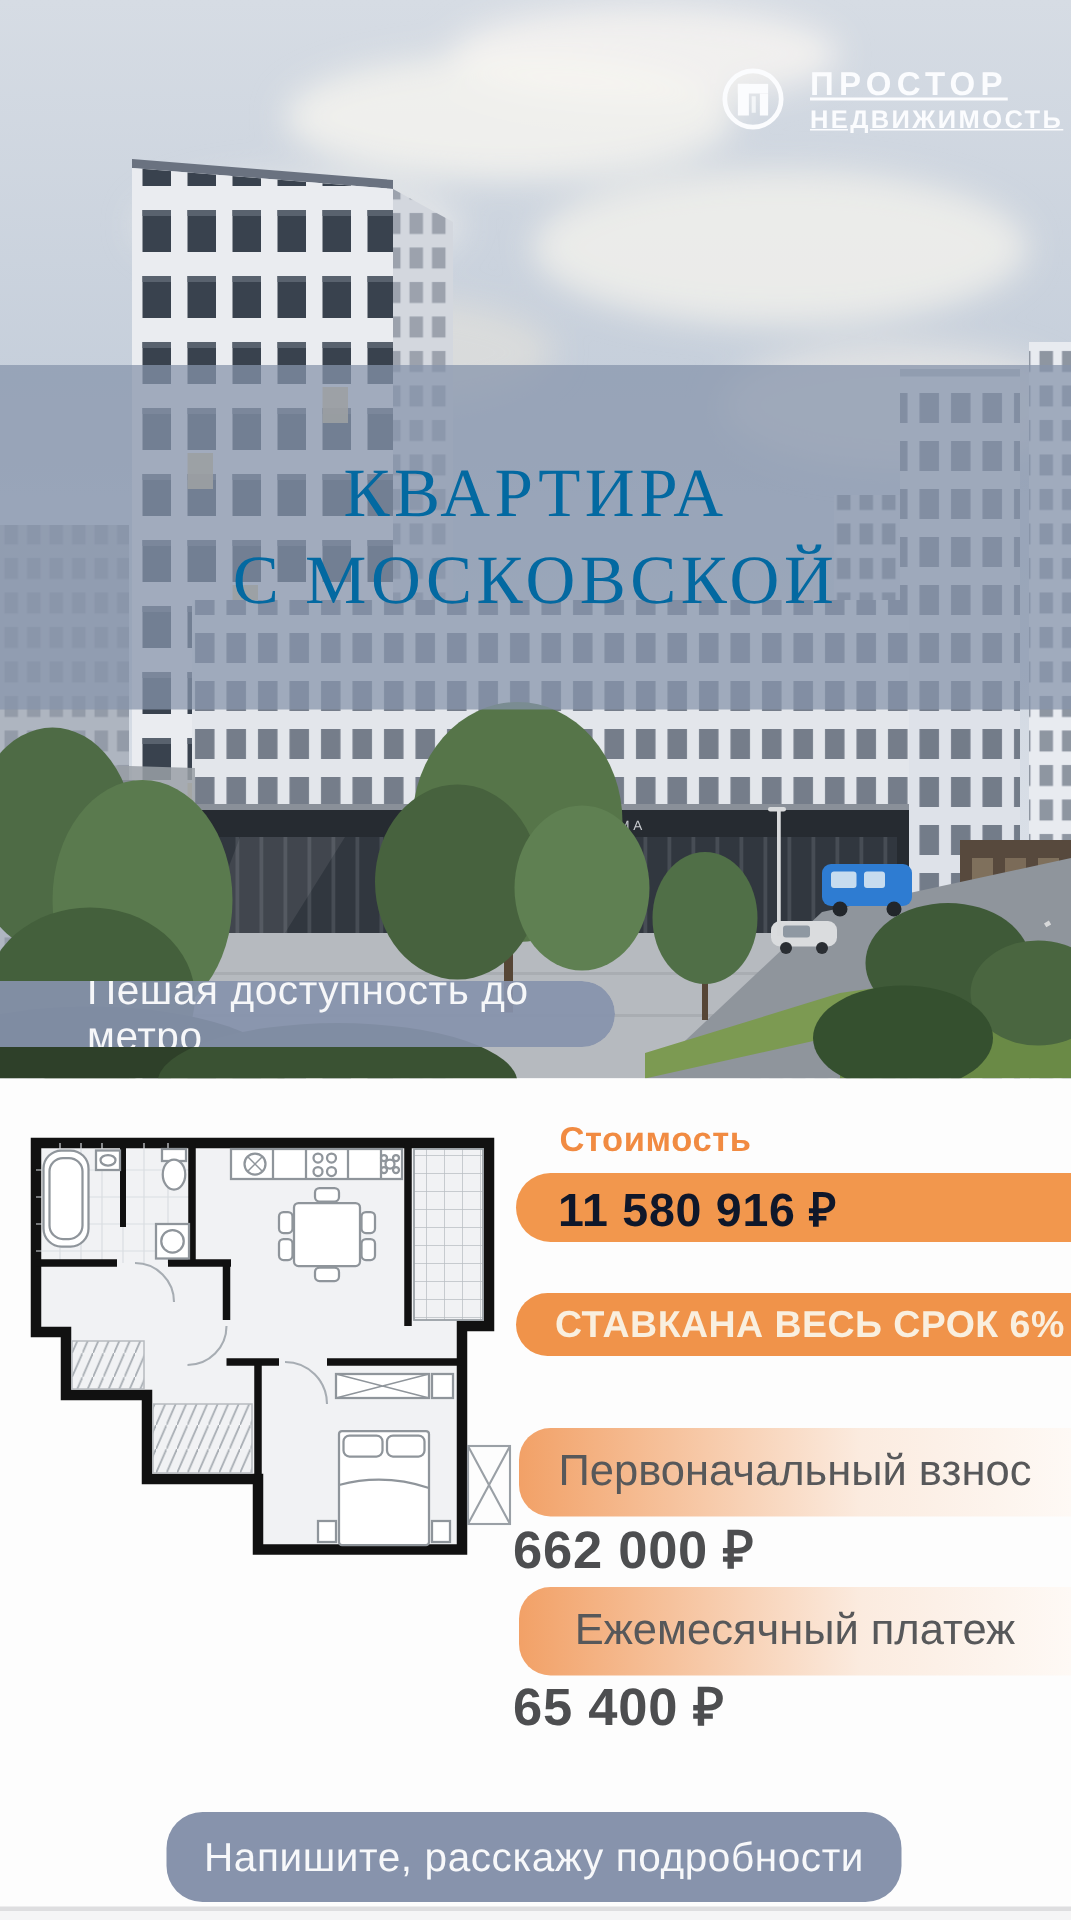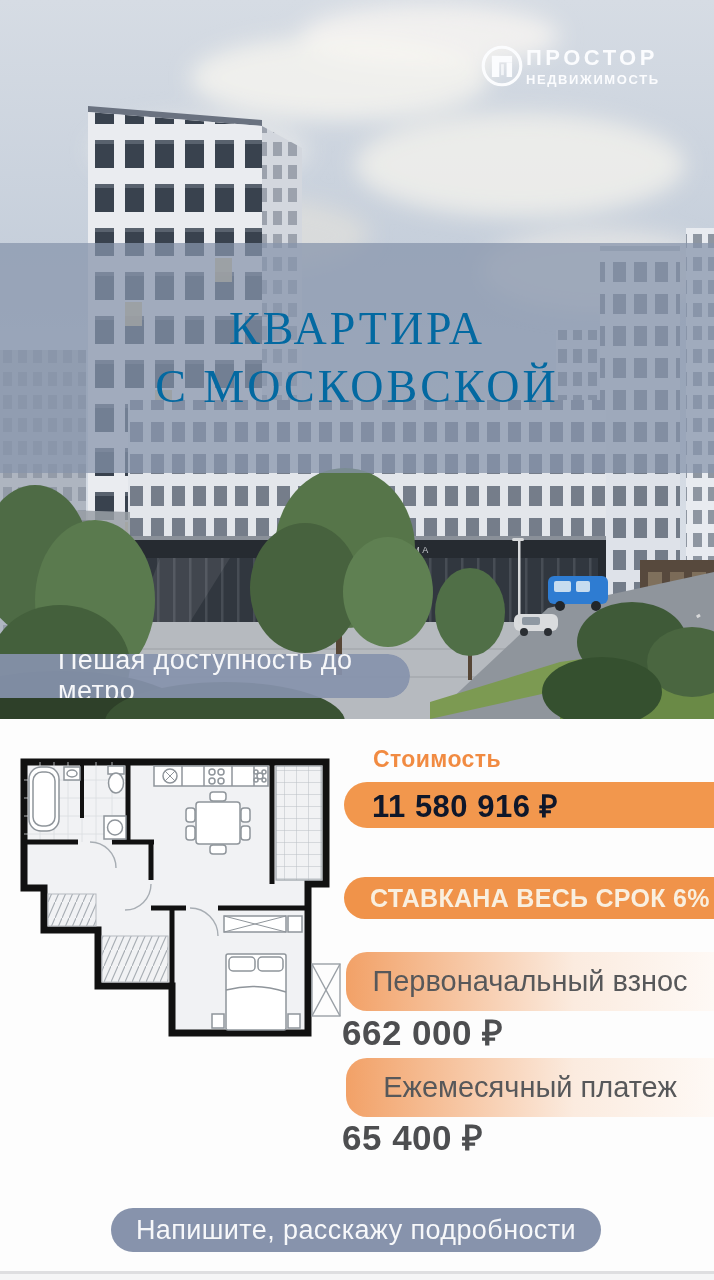--- a/index.html
+++ b/index.html
@@ -5,24 +5,24 @@
   html,body{margin:0;padding:0;background:#ffffff;}
   .page{position:relative;width:714px;height:1280px;overflow:hidden;background:#FDFDFD;
         font-family:"Liberation Sans",sans-serif;}
   svg{display:block}
 
   
   .hero{position:absolute;left:0;top:0;width:714px;height:719px;}
   .hero-photo{position:absolute;left:0;top:0;width:714px;height:719px;}
 
   
-  .logo{position:absolute;top:44px;left:480px;display:flex;align-items:center;gap:2px;color:#FBFCFE;}
+  .logo{position:absolute;top:44px;left:480px;display:flex;align-items:center;gap:16px;color:#FBFCFE;text-decoration:underline;}
   .logo-texts{display:flex;flex-direction:column;line-height:1;}
   .logo-title{font-size:22px;font-weight:700;letter-spacing:3.5px;}
-  .logo-sub{font-size:13px;font-weight:700;letter-spacing:1.6px;margin-top:4px;}
+  .logo-sub{font-size:17px;font-weight:700;letter-spacing:1.6px;margin-top:4px;}
 
   
   .overlay-band{position:absolute;left:0;top:243px;width:714px;height:230px;
     display:flex;flex-direction:column;align-items:center;justify-content:center;}
   .overlay-band::before{content:"";position:absolute;inset:0;background:var(--overlay-blue,#8794AB);opacity:.74;}
   .hero-title{position:relative;z-index:1;text-align:center;color:#0369a1;
     font-family:"Liberation Serif","DejaVu Serif",serif;font-weight:400;
     font-size:46px;line-height:58px;letter-spacing:3px;}
 
   
@@ -39,36 +39,36 @@
 
   
   .sheet{position:absolute;left:0;top:719px;width:714px;height:561px;background:#FDFDFD;}
   .floorplan{position:absolute;left:20px;top:39px;width:325px;height:287px;}
 
   .price-heading{position:absolute;left:373px;top:27px;font-size:23px;font-weight:700;
     color:var(--heading-orange,#F18B42);letter-spacing:.4px;}
   .price-pill{position:absolute;left:344px;top:63px;width:370px;height:46px;border-radius:23px 0 0 23px;
     background:var(--pill-orange,#F2974D);display:flex;align-items:center;padding-left:28px;box-sizing:border-box;
     color:#0f172a;font-size:31px;font-weight:700;letter-spacing:.5px;}
-  .rate-pill{position:absolute;left:344px;top:158px;width:370px;height:42px;border-radius:21px 0 0 21px;
+  .rate-pill{position:absolute;left:344px;top:143px;width:370px;height:42px;border-radius:21px 0 0 21px;
     background:var(--rate-orange,#F0934A);display:flex;align-items:center;padding-left:26px;box-sizing:border-box;
     color:#F9EFDF;font-size:25px;font-weight:700;letter-spacing:.3px;white-space:nowrap;}
 
   .grad-pill{position:absolute;left:346px;width:368px;height:59px;border-radius:21px 0 0 21px;
     background:linear-gradient(90deg,var(--grad-start,#F2A167) 0%,#FBEBDF 62%,#FEF9F5 100%);
     display:flex;align-items:center;justify-content:center;
     color:var(--label-gray,#57585A);font-size:29px;font-weight:400;white-space:nowrap;}
   .grad-pill.p1{top:233px;}
   .grad-pill.p2{top:339px;}
   .pay-value{position:absolute;left:342px;width:345px;text-align:left;
     color:var(--text-dark,#4D4E50);font-size:35px;font-weight:600;letter-spacing:.5px;}
   .pay-value.v1{top:289px;}
   .pay-value.v2{top:394px;}
 
-  .cta{position:absolute;left:111px;top:489px;width:490px;height:44px;border-radius:24px;border:none;
+  .cta{position:absolute;left:111px;top:489px;width:490px;height:60px;border-radius:24px;border:none;
     background:var(--badge-gray,#8793AC);display:flex;align-items:center;justify-content:center;cursor:pointer;
     color:#F7F8FA;font-size:27px;letter-spacing:.4px;font-family:"Liberation Sans",sans-serif;}
 
   .footer-line{position:absolute;left:0;top:552px;width:714px;height:3px;background:#DEDEE0;}
   .footer-strip{position:absolute;left:0;top:555px;width:714px;height:6px;background:#F5F5F6;}
 </style>
 </head>
 <body>
 
 <div class="page">

